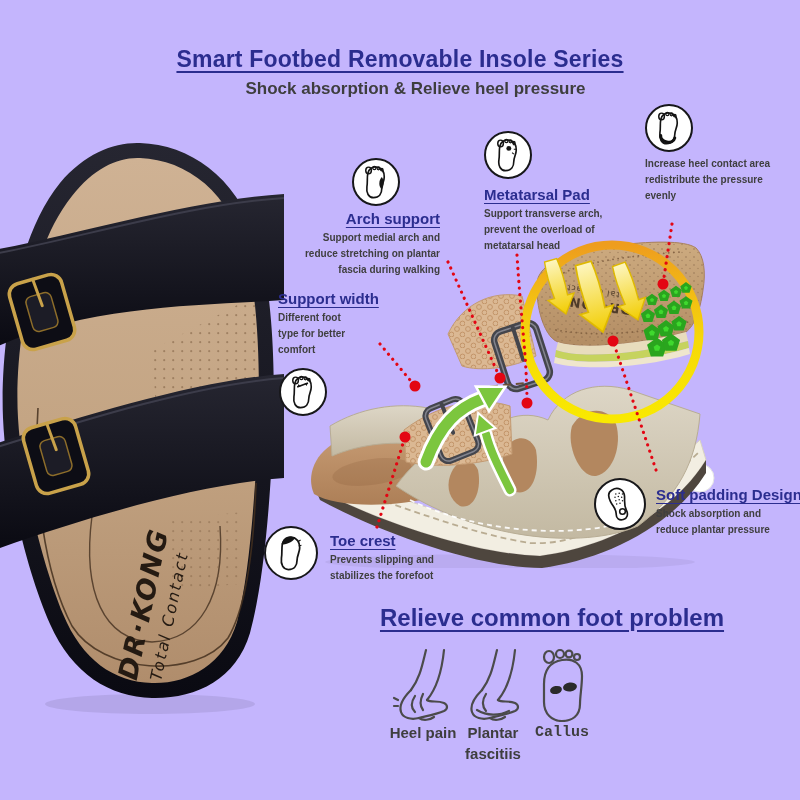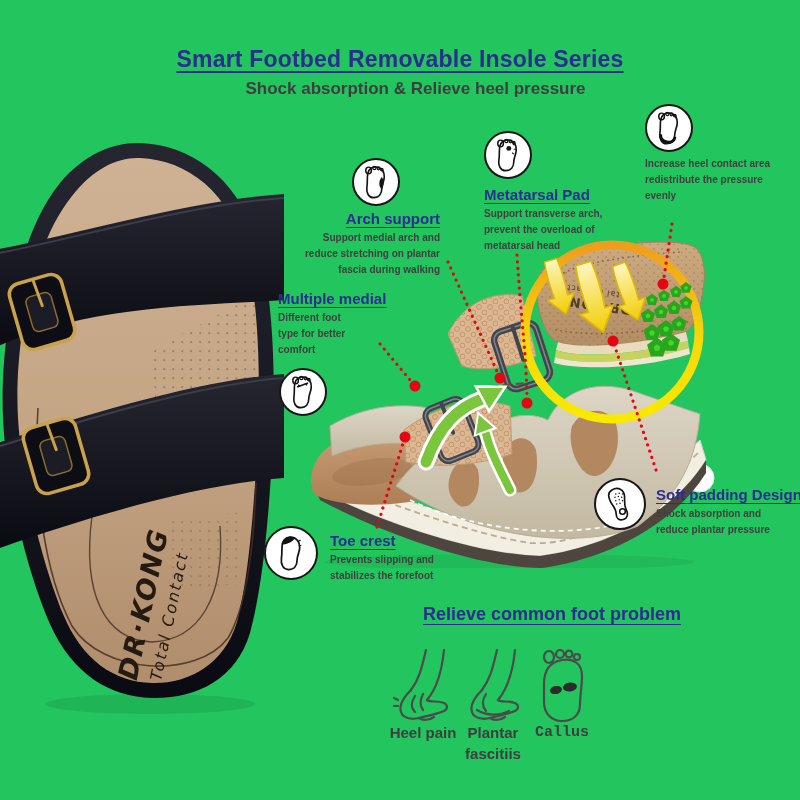--- a/index.html
+++ b/index.html
@@ -1,16 +1,16 @@
 <!DOCTYPE html>
 <html><head>
 <meta charset="utf-8">
 <style>
   html,body{margin:0;padding:0;background:#fff;}
-  .page{position:relative;width:800px;height:800px;background:#22c55e;overflow:hidden;
+  .page{position:relative;width:800px;height:800px;background:#c4b5fd;overflow:hidden;
         font-family:"Liberation Sans",sans-serif;}
   
   .hdr{position:absolute;left:100px;top:46px;width:800px;text-align:center;z-index:9;}
   .hdr{left:0;}
   .title{font-size:23px;font-weight:bold;color:#2b2d8f;text-decoration:underline;
          text-underline-offset:4px;letter-spacing:.2px;}
   .subtitle{margin-top:6px;font-size:17px;font-weight:bold;color:#3e3e3e;padding-left:31px;}
   
   .left-sandal{position:absolute;left:0;top:88px;z-index:1;}
   .center-sandal{position:absolute;left:300px;top:238px;z-index:2;}
@@ -19,21 +19,21 @@
   .feature{position:absolute;z-index:4;}
   .icon-circle{position:absolute;width:48px;height:48px;border:2.6px solid #17171a;
                border-radius:50%;background:#fff;display:flex;align-items:center;justify-content:center;box-sizing:border-box;}
   .f-text{position:absolute;}
   .f-heading{font-size:15px;font-weight:bold;color:#2b2d8f;text-decoration:underline;
              text-underline-offset:3px;margin-bottom:3px;white-space:nowrap;}
   .f-line{font-size:10px;font-weight:bold;color:#3f3f3f;line-height:16px;white-space:nowrap;}
   .right .f-text{text-align:right;}
   
   .footer-heading{position:absolute;left:352px;top:604px;width:400px;text-align:center;z-index:4;
-                  font-size:18px;font-weight:bold;color:#2b2d8f;text-decoration:underline;text-underline-offset:4px;}
+                  font-size:24px;font-weight:bold;color:#2b2d8f;text-decoration:underline;text-underline-offset:4px;}
   .problem{position:absolute;top:646px;width:90px;z-index:4;text-align:center;}
   .problem .p-icon{display:flex;justify-content:center;height:76px;align-items:flex-end;}
   .p-line{font-size:15px;font-weight:bold;color:#3e3e3e;line-height:21px;}
 </style>
 </head>
 <body>
 
 <div class="page">
 
   <div class="hdr">
@@ -300,21 +300,21 @@
     </div>
     <div class="f-text" style="left:0;top:52px;">
       <div class="f-line">Increase heel contact area</div>
       <div class="f-line">redistribute the pressure</div>
       <div class="f-line">evenly</div>
     </div>
   </div>
 
   <div class="feature" style="left:278px;top:290px;width:145px;height:135px;">
     <div class="f-text" style="left:0;top:0;">
-      <div class="f-heading">Multiple medial</div>
+      <div class="f-heading">Support width</div>
       <div class="f-line">Different foot</div>
       <div class="f-line">type for better</div>
       <div class="f-line">comfort</div>
     </div>
     <div class="icon-circle" style="left:1px;top:78px;">
       <svg width="38" height="38" viewBox="0 0 40 46">
         <path d="M17,42 C11,42 8,36 9,29 C10,23 9,19 10,13 C11,7 16,4 21,5 C27,6 30,11 30,17 C30,22 27,26 27,31 C27,37 24,42 17,42 Z" fill="#fff" stroke="#141414" stroke-width="2"></path>
         <ellipse cx="11" cy="9" rx="3.4" ry="4" fill="none" stroke="#141414" stroke-width="1.8"></ellipse>
         <circle cx="18" cy="6" r="1.9" fill="none" stroke="#141414" stroke-width="1.5"></circle>
         <circle cx="23" cy="6.5" r="1.7" fill="none" stroke="#141414" stroke-width="1.5"></circle>

